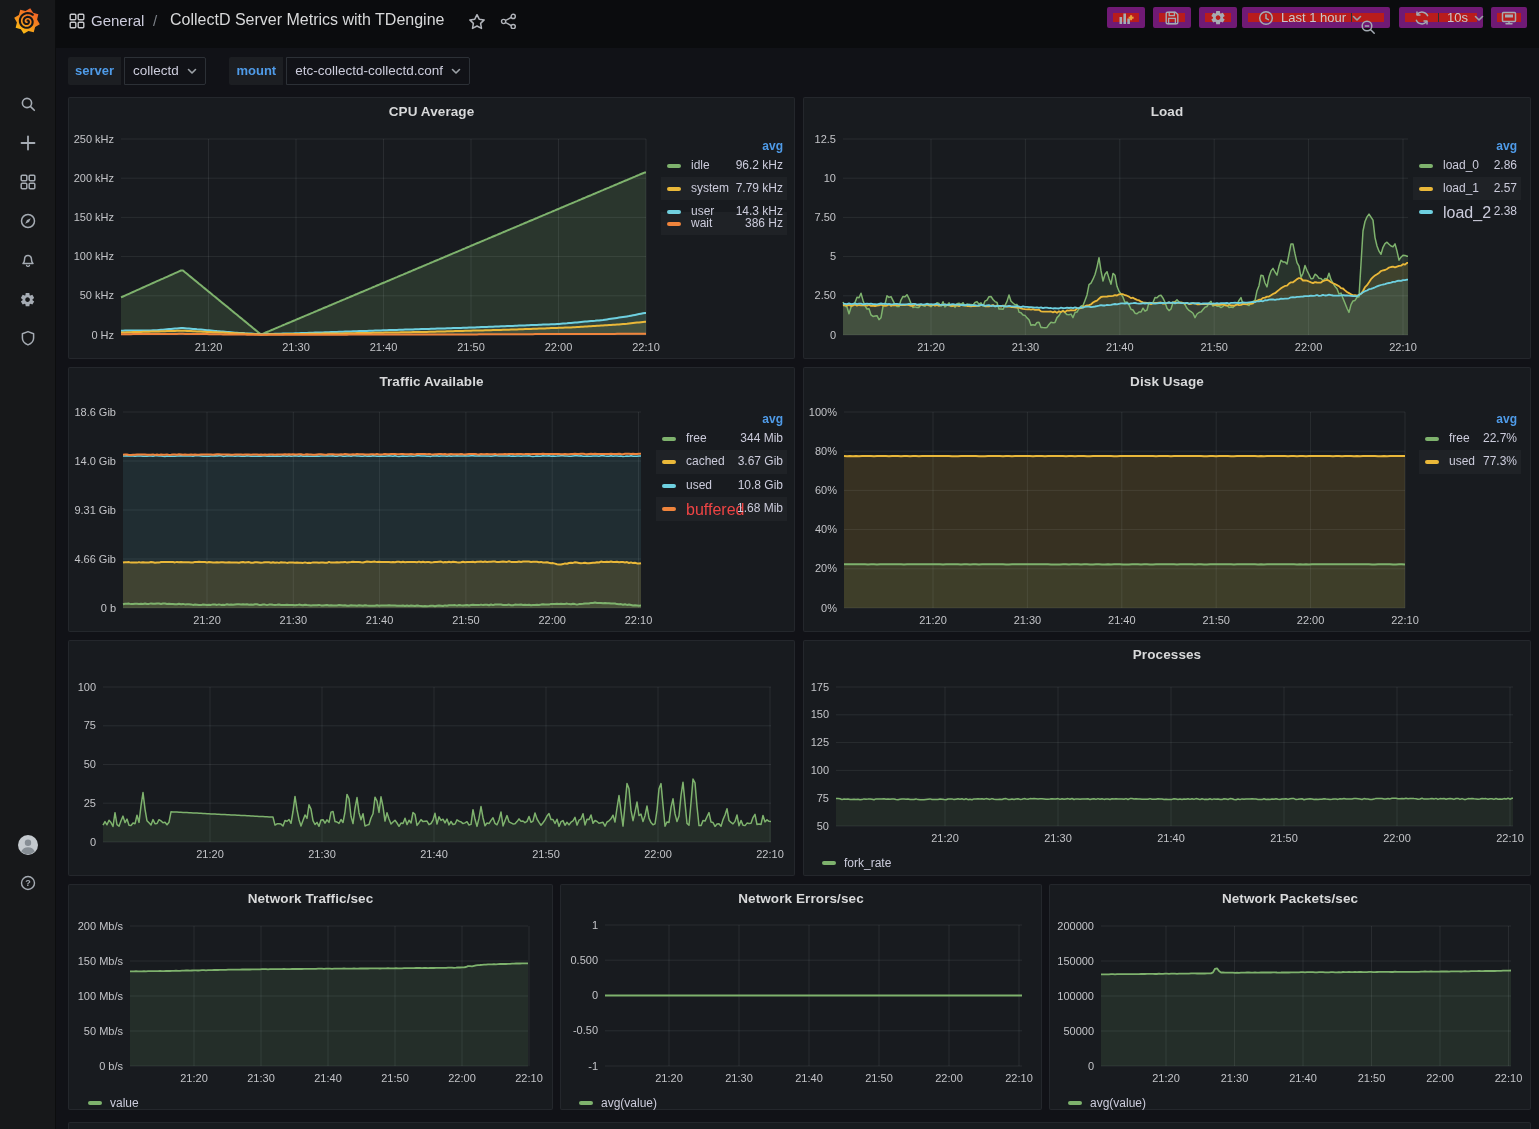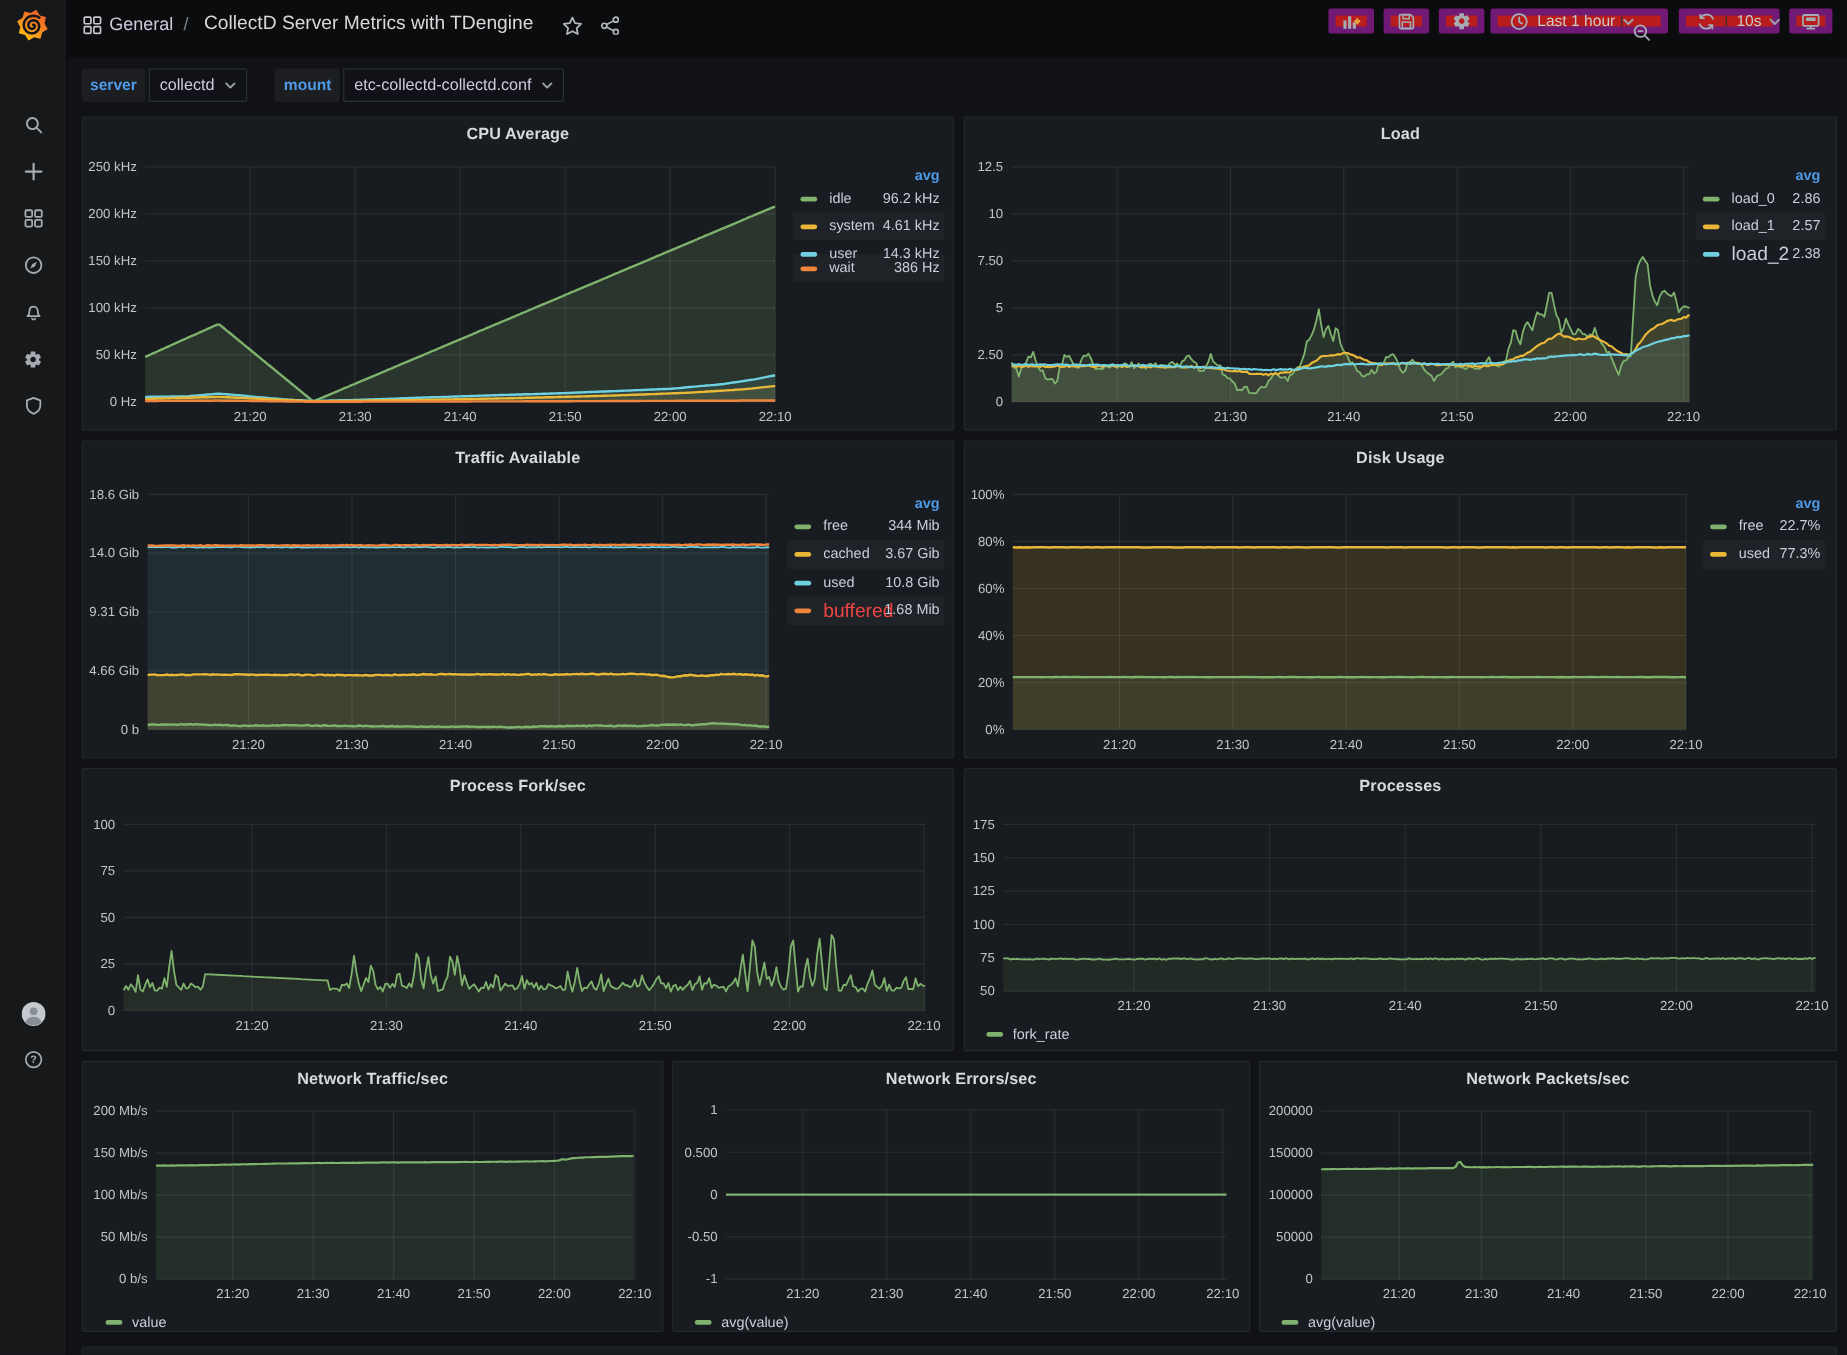--- a/index.html
+++ b/index.html
@@ -171,21 +171,21 @@
       <div style="position:absolute;left:0;top:0;width:100%;height:100%;pointer-events:none">
         <span style="position:absolute;left:674px;top:41px;width:40px;text-align:right;color:#4f9be8;font-weight:bold;font-size:12px">avg</span>
         <div style="position:absolute;left:592px;top:55.5px;width:126px;height:23.4px;">
           <span style="position:absolute;left:6px;top:10px;width:14px;height:4px;border-radius:2px;background:#7EB26D"></span>
           <span style="position:absolute;left:30px;top:4px;font-size:12px;color:#ccccdc">idle</span>
           <span style="position:absolute;right:4px;top:4px;font-size:12px;color:#ccccdc">96.2 kHz</span>
         </div>
         <div style="position:absolute;left:592px;top:78.9px;width:126px;height:23.4px;background:rgba(204,204,220,0.045);">
           <span style="position:absolute;left:6px;top:10px;width:14px;height:4px;border-radius:2px;background:#EAB839"></span>
           <span style="position:absolute;left:30px;top:4px;font-size:12px;color:#ccccdc">system</span>
-          <span style="position:absolute;right:4px;top:4px;font-size:12px;color:#ccccdc">4.61 kHz</span>
+          <span style="position:absolute;right:4px;top:4px;font-size:12px;color:#ccccdc">7.79 kHz</span>
         </div>
         <div style="position:absolute;left:592px;top:102.3px;width:126px;height:23.4px;">
           <span style="position:absolute;left:6px;top:10px;width:14px;height:4px;border-radius:2px;background:#6ED0E0"></span>
           <span style="position:absolute;left:30px;top:4px;font-size:12px;color:#ccccdc">user</span>
           <span style="position:absolute;right:4px;top:4px;font-size:12px;color:#ccccdc">14.3 kHz</span>
         </div>
         <div style="position:absolute;left:592px;top:114px;width:126px;height:23.4px;background:rgba(204,204,220,0.045);">
           <span style="position:absolute;left:6px;top:10px;width:14px;height:4px;border-radius:2px;background:#EF843C"></span>
           <span style="position:absolute;left:30px;top:4px;font-size:12px;color:#ccccdc">wait</span>
           <span style="position:absolute;right:4px;top:4px;font-size:12px;color:#ccccdc">386 Hz</span>
@@ -342,21 +342,20 @@
           <span style="position:absolute;right:4px;top:4px;font-size:12px;color:#ccccdc">22.7%</span>
         </div>
         <div style="position:absolute;left:615px;top:82.4px;width:102px;height:23.4px;background:rgba(204,204,220,0.045);">
           <span style="position:absolute;left:6px;top:10px;width:14px;height:4px;border-radius:2px;background:#EAB839"></span>
           <span style="position:absolute;left:30px;top:4px;font-size:12px;color:#ccccdc">used</span>
           <span style="position:absolute;right:4px;top:4px;font-size:12px;color:#ccccdc">77.3%</span>
         </div>
       </div>
     </div>
 <div class="panel" style="left:68px;top:640px;width:727px;height:236px">
-      <div class="ptitle">Process Fork/sec</div>
       <svg width="727" height="236" viewBox="0 0 727 236" style="position:absolute;left:0;top:0" font-family="Liberation Sans, sans-serif">
         <polygon points="34.0,201.0 34.0,184.2 36.0,180.6 38.0,183.8 40.0,179.2 42.0,181.6 44.0,185.5 46.0,171.7 48.0,183.7 50.0,185.2 52.0,179.8 54.0,175.1 56.0,181.6 58.0,178.1 60.0,184.3 62.0,184.5 64.0,182.0 66.0,182.8 68.0,174.2 70.0,181.4 72.0,164.8 74.0,151.5 76.0,168.1 78.0,179.8 80.0,181.8 82.0,183.9 84.0,178.6 86.0,182.7 88.0,182.5 90.0,178.7 92.0,179.9 94.0,181.7 96.0,181.2 98.0,183.8 100.0,181.2 102.0,170.8 104.0,170.9 106.0,171.0 108.0,171.1 110.0,171.2 112.0,171.3 114.0,171.4 116.0,171.5 118.0,171.6 120.0,171.7 122.0,171.8 124.0,171.9 126.0,172.0 128.0,172.1 130.0,172.2 132.0,172.3 134.0,172.5 136.0,172.6 138.0,172.7 140.0,172.8 142.0,172.9 144.0,173.0 146.0,173.1 148.0,173.2 150.0,173.3 152.0,173.4 154.0,173.5 156.0,173.6 158.0,173.7 160.0,173.8 162.0,173.9 164.0,174.0 166.0,174.1 168.0,174.2 170.0,174.3 172.0,174.4 174.0,174.5 176.0,174.6 178.0,174.7 180.0,174.8 182.0,175.0 184.0,175.1 186.0,175.2 188.0,175.3 190.0,175.4 192.0,175.5 194.0,175.6 196.0,175.7 198.0,175.8 200.0,175.9 202.0,176.0 204.0,176.1 206.0,184.1 208.0,182.8 210.0,182.8 212.0,183.1 214.0,185.0 216.0,179.5 218.0,180.2 220.0,178.5 222.0,182.3 224.0,170.5 226.0,155.4 228.0,168.7 230.0,178.7 232.0,185.0 234.0,179.5 236.0,173.9 238.0,177.4 240.0,163.8 242.0,168.1 244.0,179.7 246.0,183.5 248.0,181.4 250.0,185.3 252.0,179.0 254.0,178.7 256.0,182.2 258.0,178.9 260.0,181.4 262.0,171.1 264.0,170.4 266.0,180.5 268.0,181.0 270.0,182.4 272.0,178.5 274.0,181.5 276.0,171.1 278.0,153.4 280.0,157.7 282.0,175.3 284.0,182.6 286.0,167.5 288.0,156.6 290.0,171.7 292.0,178.7 294.0,172.7 296.0,185.0 298.0,184.1 300.0,183.5 302.0,177.0 304.0,172.8 306.0,156.2 308.0,160.1 310.0,171.4 312.0,155.8 314.0,165.7 316.0,180.1 318.0,171.7 320.0,177.9 322.0,183.0 324.0,181.0 326.0,179.2 328.0,182.0 330.0,185.3 332.0,182.1 334.0,182.5 336.0,177.3 338.0,183.6 340.0,179.2 342.0,182.0 344.0,171.5 346.0,173.3 348.0,184.4 350.0,181.7 352.0,178.6 354.0,180.6 356.0,180.3 358.0,180.1 360.0,183.6 362.0,182.5 364.0,179.1 366.0,172.3 368.0,183.1 370.0,175.8 372.0,179.4 374.0,178.2 376.0,181.9 378.0,178.1 380.0,183.9 382.0,180.5 384.0,183.5 386.0,183.0 388.0,178.9 390.0,180.2 392.0,180.9 394.0,182.6 396.0,181.9 398.0,180.7 400.0,184.1 402.0,183.4 404.0,168.7 406.0,178.3 408.0,185.4 410.0,177.2 412.0,165.6 414.0,176.7 416.0,184.8 418.0,182.0 420.0,182.6 422.0,179.4 424.0,176.8 426.0,182.4 428.0,183.8 430.0,179.0 432.0,171.0 434.0,184.9 436.0,179.7 438.0,174.6 440.0,180.8 442.0,181.8 444.0,182.9 446.0,182.8 448.0,180.6 450.0,177.9 452.0,180.2 454.0,180.0 456.0,181.7 458.0,180.4 460.0,175.5 462.0,181.3 464.0,180.1 466.0,171.9 468.0,178.0 470.0,181.4 472.0,184.2 474.0,181.7 476.0,178.9 478.0,175.0 480.0,172.5 482.0,178.5 484.0,178.5 486.0,182.5 488.0,178.2 490.0,185.4 492.0,180.7 494.0,179.6 496.0,184.2 498.0,181.3 500.0,183.9 502.0,181.2 504.0,179.8 506.0,176.4 508.0,184.1 510.0,179.2 512.0,178.1 514.0,172.7 516.0,183.9 518.0,178.3 520.0,178.6 522.0,174.0 524.0,182.2 526.0,179.5 528.0,180.5 530.0,182.2 532.0,181.7 534.0,181.3 536.0,185.2 538.0,181.0 540.0,179.8 542.0,177.8 544.0,174.2 546.0,181.0 548.0,167.0 550.0,154.5 552.0,170.1 554.0,185.1 556.0,164.2 558.0,142.6 560.0,147.8 562.0,169.4 564.0,179.7 566.0,170.8 568.0,161.1 570.0,174.6 572.0,173.1 574.0,180.6 576.0,174.7 578.0,165.0 580.0,177.1 582.0,181.6 584.0,183.8 586.0,182.9 588.0,169.4 590.0,147.8 592.0,142.6 594.0,164.2 596.0,185.3 598.0,180.9 600.0,181.4 602.0,166.3 604.0,157.8 606.0,172.9 608.0,180.6 610.0,175.0 612.0,154.4 614.0,141.2 616.0,161.8 618.0,182.4 620.0,184.2 622.0,161.7 624.0,138.1 626.0,141.9 628.0,165.5 630.0,184.6 632.0,184.6 634.0,179.6 636.0,180.1 638.0,175.8 640.0,171.6 642.0,181.0 644.0,181.5 646.0,185.4 648.0,183.0 650.0,182.7 652.0,185.2 654.0,178.6 656.0,174.0 658.0,167.7 660.0,179.5 662.0,181.4 664.0,182.9 666.0,180.4 668.0,174.0 670.0,184.8 672.0,179.4 674.0,184.3 676.0,184.6 678.0,182.1 680.0,182.6 682.0,182.2 684.0,176.6 686.0,173.4 688.0,183.5 690.0,183.1 692.0,183.4 694.0,174.4 696.0,180.9 698.0,178.8 700.0,180.3 702.0,180.5 702.0,201.0" fill="#7EB26D" fill-opacity="0.12" stroke="none"></polygon>
         <line x1="34.0" y1="201.0" x2="702.0" y2="201.0" stroke="rgba(240,250,255,0.08)" stroke-width="1"></line>
         <line x1="34.0" y1="162.2" x2="702.0" y2="162.2" stroke="rgba(240,250,255,0.08)" stroke-width="1"></line>
         <line x1="34.0" y1="123.5" x2="702.0" y2="123.5" stroke="rgba(240,250,255,0.08)" stroke-width="1"></line>
         <line x1="34.0" y1="84.8" x2="702.0" y2="84.8" stroke="rgba(240,250,255,0.08)" stroke-width="1"></line>
         <line x1="34.0" y1="46.0" x2="702.0" y2="46.0" stroke="rgba(240,250,255,0.08)" stroke-width="1"></line>
         <line x1="141.0" y1="46.0" x2="141.0" y2="201.0" stroke="rgba(240,250,255,0.08)" stroke-width="1"></line>
         <line x1="253.0" y1="46.0" x2="253.0" y2="201.0" stroke="rgba(240,250,255,0.08)" stroke-width="1"></line>
         <line x1="365.0" y1="46.0" x2="365.0" y2="201.0" stroke="rgba(240,250,255,0.08)" stroke-width="1"></line>

